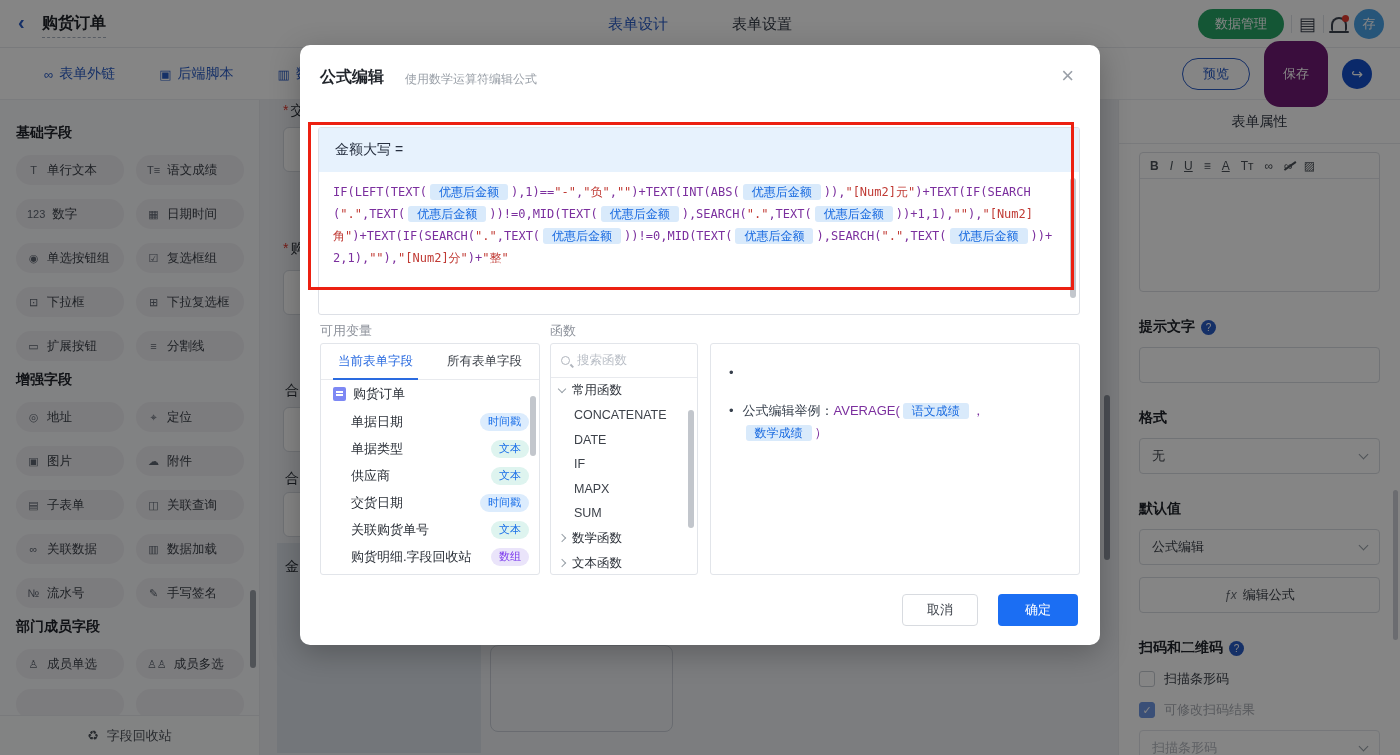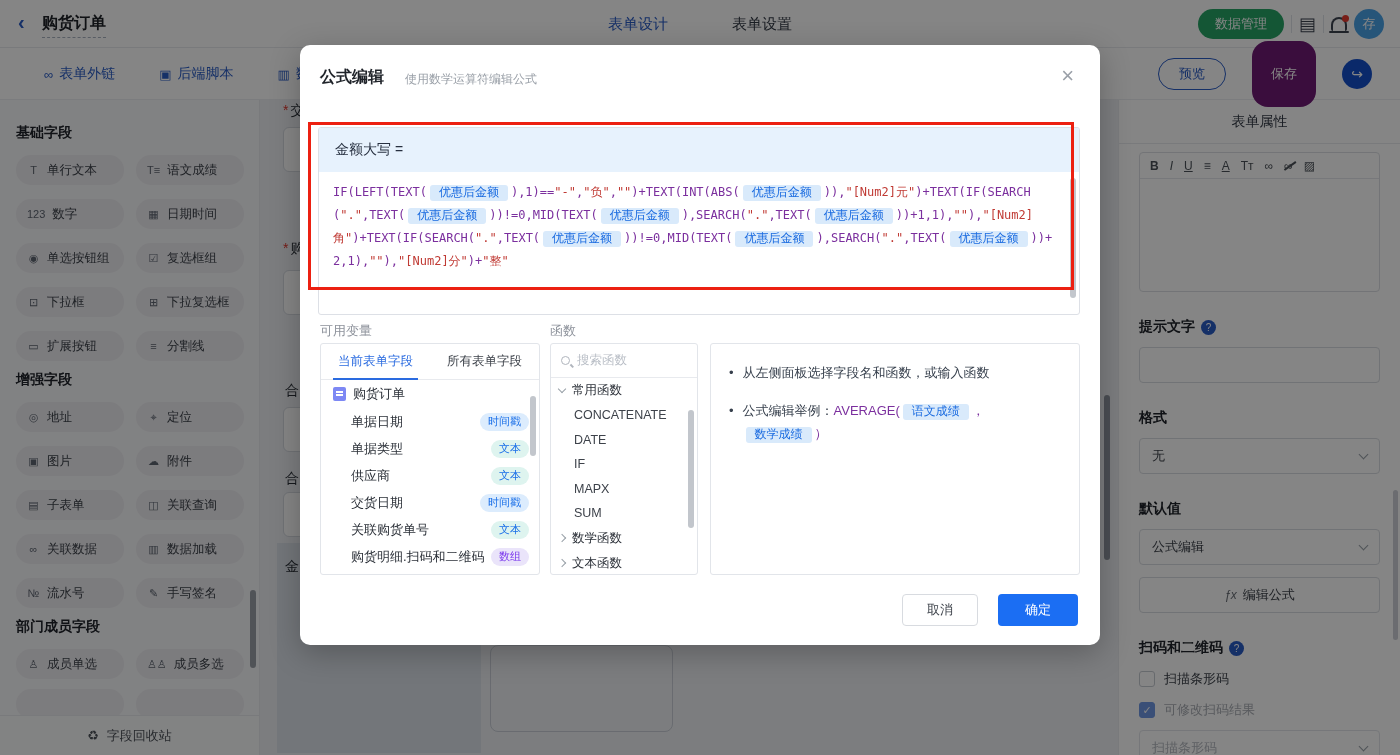--- a/index.html
+++ b/index.html
@@ -18,21 +18,21 @@
   .contact-ico{font-size:18px;color:#3c4350;cursor:pointer}
   .bell{position:relative;width:16px;height:14px;border:2px solid #3c4350;border-bottom:none;border-radius:8px 8px 2px 2px;cursor:pointer}
   .bell:after{content:"";position:absolute;left:-4px;right:-4px;bottom:-2px;height:2px;background:#3c4350;border-radius:1px}
   .bell .dot{position:absolute;right:-4px;top:-4px;width:7px;height:7px;background:#e63a2e;border-radius:50%}
   .avatar{width:30px;height:30px;border-radius:50%;background:#4aa3e8;color:#fff;font-size:13px;display:flex;align-items:center;justify-content:center;cursor:pointer}
   
   .subbar{position:absolute;top:48px;left:0;right:0;height:52px;background:#fff;border-bottom:1px solid #eceef1;z-index:1}
   .sub-links{position:absolute;left:44px;top:0;height:52px;display:flex;align-items:center;gap:44px}
   .sub-link{display:flex;align-items:center;gap:6px;color:#2a5cc6;font-size:14px;cursor:pointer}
   .sub-link .ico{font-size:13px}
-  .sub-right{position:absolute;right:28px;top:0;height:52px;display:flex;align-items:center;gap:26px}
+  .sub-right{position:absolute;right:28px;top:0;height:52px;display:flex;align-items:center;gap:14px}
   .btn-preview{border:1px solid #2a5cc6;color:#2a5cc6;background:#fff;border-radius:16px;font-size:13px;padding:6px 20px;cursor:pointer}
   .btn-save{background:#701a75;color:#fff;border:none;border-radius:16px;font-size:13px;padding:24px 19px;cursor:pointer}
   .btn-share{width:30px;height:30px;border-radius:50%;background:#1450cc;color:#fff;display:flex;align-items:center;justify-content:center;font-size:14px;cursor:pointer}
   
   .sidebar{position:absolute;top:100px;left:0;bottom:0;width:260px;background:#f8f9fb;border-right:1px solid #e8eaee;padding:14px 16px 12px 16px;overflow:hidden}
   .sec-title{font-size:14px;font-weight:bold;color:#20242b;margin:10px 0 13px 0}
   .sec-grid{display:grid;grid-template-columns:108px 108px;column-gap:12px;row-gap:14px;margin-bottom:10px}
   .fld{height:30px;border-radius:15px;background:#ededf1;display:flex;align-items:center;gap:7px;padding:0 11px;font-size:12.5px;color:#3d424a;cursor:pointer;overflow:hidden;white-space:nowrap}
   .fld .fico{color:#5f6672;font-size:11px;min-width:13px;text-align:center;flex:none}
   .sb-scroll{position:absolute;right:3px;top:490px;width:6px;height:78px;background:#9aa0a8;border-radius:3px}
@@ -74,21 +74,21 @@
   .overlay{position:absolute;inset:0;background:rgba(0,0,0,.48);z-index:40}
   .modal{position:absolute;left:300px;top:45px;width:800px;height:600px;background:#fff;border-radius:10px;z-index:50;box-shadow:0 8px 30px rgba(0,0,0,.25)}
   .m-title{position:absolute;left:20px;top:22px;font-size:16px;font-weight:bold;color:#1f2329}
   .m-sub{position:absolute;left:105px;top:26px;font-size:12px;color:#9aa0a8}
   .m-close{position:absolute;right:26px;top:18px;font-size:22px;color:#9aa0a8;cursor:pointer}
   .editor{position:absolute;left:18px;top:82px;width:762px;height:188px;border:1px solid #dde0e6;border-radius:3px;overflow:hidden;background:#fff}
   .editor-band{height:44px;background:#e7f2fd;display:flex;align-items:center;padding:0 16px;font-size:14px;color:#273040}
   .editor-code{padding:9px 26px 9px 14px;font-family:"DejaVu Sans Mono",monospace;font-size:12px;line-height:22px;word-break:break-all;color:#7b2f9e}
   .tk-c{color:#7b2f9e}
   .tk-s{color:#c03a34}
-  .tk-f{background:#d9eafb;color:#1a6be0;padding:1px 9px;border-radius:3px;margin:0 3px;font-size:12px;white-space:nowrap;font-family:Liberation Mono, monospace}
+  .tk-f{background:#d9eafb;color:#1a6be0;padding:1px 9px;border-radius:3px;margin:0 3px;font-size:12px;white-space:nowrap;font-family:Liberation Sans, sans-serif}
   .ed-scroll{position:absolute;right:3px;top:50px;width:6px;height:120px;background:#c2c6cc;border-radius:3px}
   .hl-rect{position:absolute;left:8px;top:77px;width:766px;height:168px;border:3px solid #ec2011;pointer-events:none;z-index:5}
   .panel-label{position:absolute;top:277px;font-size:13px;color:#8d929b}
   .panel{position:absolute;top:298px;border:1px solid #e2e5ea;border-radius:3px;background:#fff;overflow:hidden}
   .vars-panel{left:20px;width:220px;height:232px}
   .v-tabs{display:flex;height:36px;border-bottom:1px solid #e8eaee}
   .v-tab{flex:1;display:flex;align-items:center;justify-content:center;font-size:12.5px;color:#3d424a;position:relative;cursor:pointer}
   .v-tab.active{color:#2a6be0}
   .v-tab.active:after{content:"";position:absolute;bottom:-1px;left:12px;right:12px;height:2px;background:#2a6be0}
   .v-root{display:flex;align-items:center;gap:7px;height:28px;padding-left:12px;font-size:13px;color:#2b3038}
@@ -387,21 +387,21 @@
         </div>
         <div class="v-row">
           <span>交货日期</span>
           <span class="badge time">时间戳</span>
         </div>
         <div class="v-row">
           <span>关联购货单号</span>
           <span class="badge text">文本</span>
         </div>
         <div class="v-row">
-          <span>购货明细.扫码和二维码</span>
+          <span>购货明细.字段回收站</span>
           <span class="badge array">数组</span>
         </div>
       </div>
     <div class="v-scroll"></div>
   </div>
 
   <div class="panel funcs-panel">
     <div class="f-search">
       <span class="mag"></span>
       <span class="f-ph">搜索函数</span>
@@ -424,21 +424,20 @@
           <span class="car closed"></span>
           <span>文本函数</span>
         </div>
       </div>
     <div class="f-scroll"></div>
   </div>
 
   <div class="panel tips-panel">
     <div class="tip-row">
       <span class="bullet">•</span>
-      <span>从左侧面板选择字段名和函数，或输入函数</span>
     </div>
     <div class="tip-row">
       <span class="bullet">•</span>
       <span><span>公式编辑举例：</span><span id="tip-example-tokens"><span class="tk-fn">AVERAGE(</span><span class="tk-f">语文成绩</span><span class="tk-c">，</span><span class="tk-f">数学成绩</span><span class="tk-c">）</span></span></span>
     </div>
   </div>
 
   <div class="m-footer">
     <button class="btn-cancel">取消</button>
     <button class="btn-ok">确定</button>

